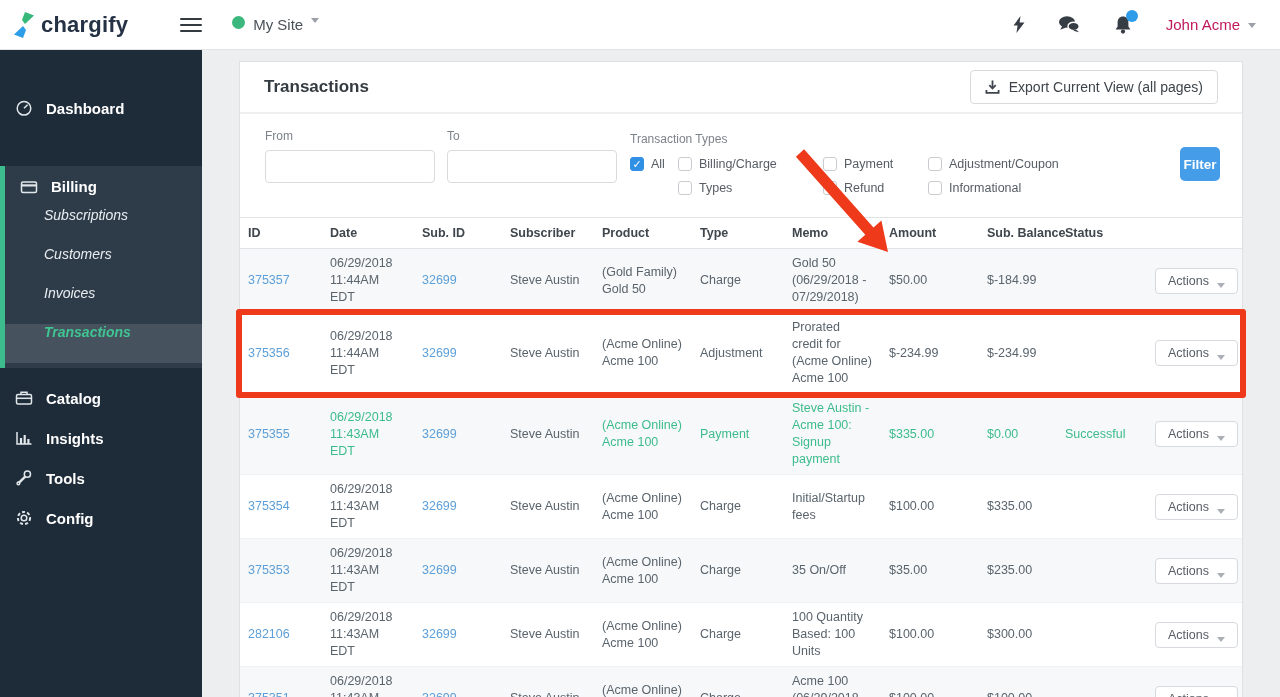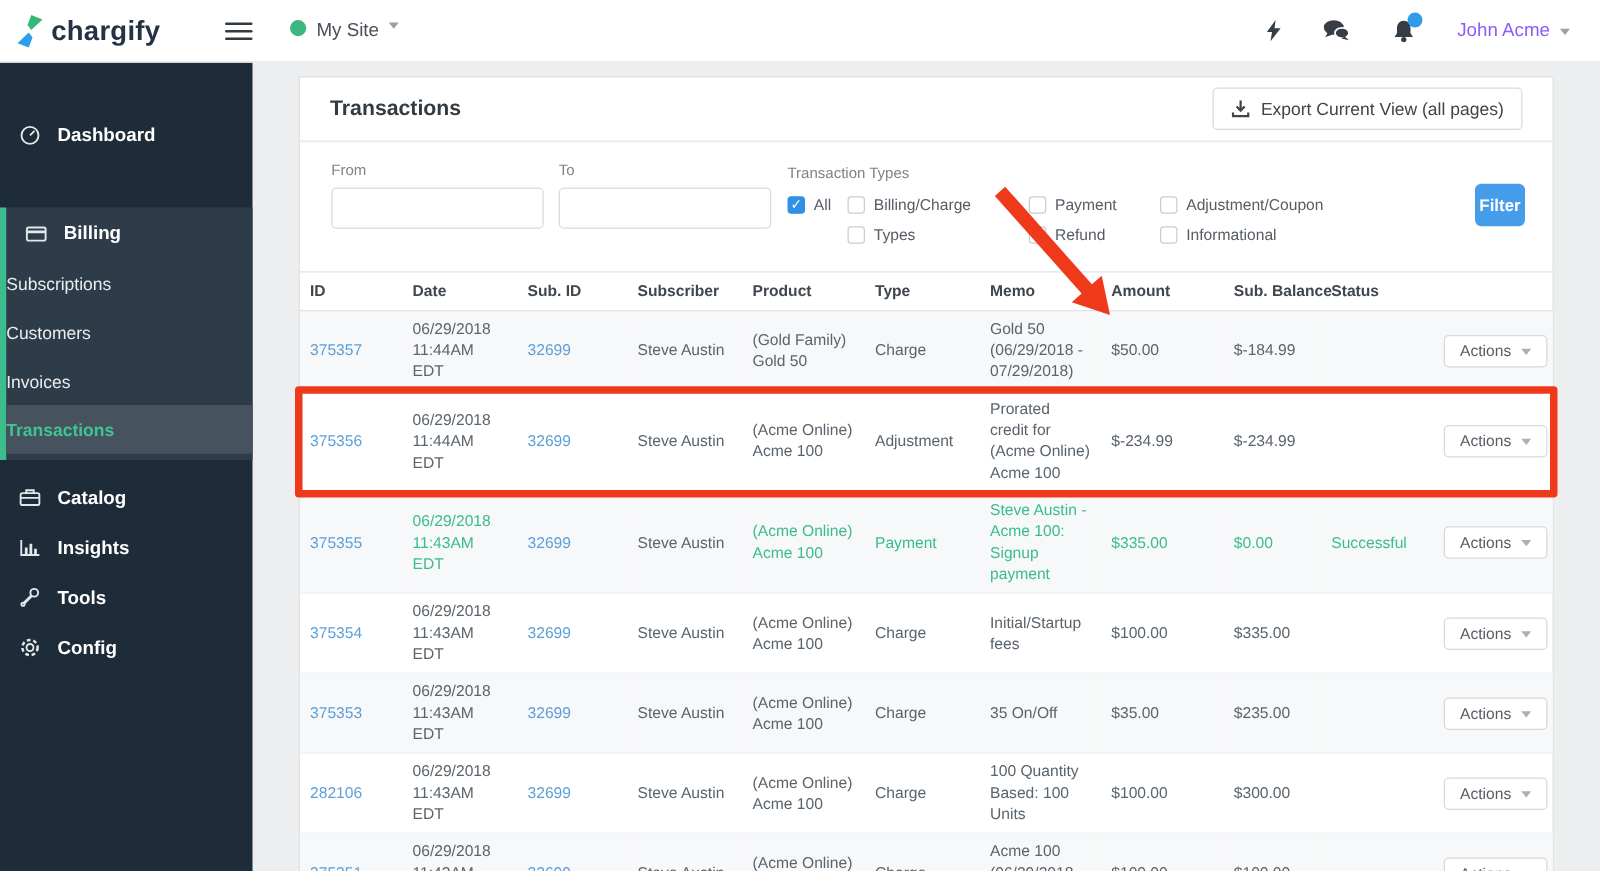--- a/index.html
+++ b/index.html
@@ -22,34 +22,34 @@
   .hamburger { margin-left: 52px; width: 22px; cursor: pointer; }
   .hamburger i { display: block; height: 2px; background: #333a40; margin: 4px 0; border-radius: 1px; }
   .site-select { display: flex; align-items: flex-start; gap: 8px; margin-left: 30px; cursor: pointer; }
   .dot { width: 13px; height: 13px; border-radius: 50%; background: #3cb87e; }
   .site-name { font-size: 15px; color: #4a5158; }
   .caret { width: 0; height: 0; border-left: 4px solid transparent; border-right: 4px solid transparent; border-top: 5px solid #9aa0a6; margin-top: 2px; }
   .top-right { margin-left: auto; display: flex; align-items: center; gap: 34px; padding-right: 24px; }
   .top-icon { position: relative; cursor: pointer; display: flex; align-items: center; }
   .badge { position: absolute; top: -5px; right: -6px; width: 12px; height: 12px; border-radius: 50%; background: #2e9ce8; }
   .user-menu { display: flex; align-items: center; gap: 8px; cursor: pointer; }
-  .user-name { font-size: 15px; color: #8b5cf6; }
+  .user-name { font-size: 15px; color: #be185d; }
 
   
   .sidebar { position: absolute; top: 50px; left: 0; width: 202px; bottom: 0; background: #1e2b38; z-index: 10; }
   .side-item {
     height: 40px; display: flex; align-items: center; gap: 13px;
     padding-left: 15px; color: #fff; font-size: 15px; font-weight: bold; cursor: pointer;
   }
   .side-item:first-child { margin-top: 38px; }
   .billing-block { background: #2e3c4a; border-left: 5px solid #3dbd8d; margin-top: 4px; padding-bottom: 5px; }
   .billing-block .side-item { height: 41px; }
   .sub-item {
-    height: 39px; display: flex; align-items: center; 
-    color: #e9edf0; font-size: 14px; font-weight: normal; cursor: pointer;
+    height: 39px; display: flex; padding-left: 39px;
+    color: #e9edf0; font-size: 14px; font-weight: normal; cursor: pointer; font-style: italic;
   }
   .sub-item.active { background: #46525e; color: #3fc492; font-weight: bold; }
   .gap-top { margin-top: 10px; }
   .sicon { flex: 0 0 auto; }
 
   
   .main { position: absolute; top: 50px; left: 202px; right: 0; bottom: 0; padding: 12px 38px 0; }
   .card { background: #fff; min-height: 100%; box-shadow: 0 0 0 1px rgba(0,0,0,0.05); }
   .card-header {
     height: 52px; display: flex; align-items: center; justify-content: space-between;
@@ -99,21 +99,21 @@
     vertical-align: middle; border-bottom: 1px solid #f0f1f2; word-wrap: break-word;
   }
   tr.shaded { background: #f7f8f9; }
   a.cell-link { color: #5d9fd8; text-decoration: none; cursor: pointer; }
   tr.success td { color: #3cbc8c; }
   tr.success td.c-subscriber { color: #5a646d; }
   td.c-actions { text-align: right; padding-right: 14px; }
   .actions-btn {
     background: #fff; border: 1px solid #d6dade; border-radius: 4px;
     padding: 5px 12px; font-family: inherit; font-size: 12.5px; color: #565d64;
-    display: inline-flex; align-items: center; gap: 8px; cursor: pointer;
+    display: inline-flex; align-items: flex-end; gap: 8px; cursor: pointer;
   }
   .actions-btn .caret { border-top-color: #aab0b6; margin-top: 1px; }
 
   
   #annotation-svg { position: absolute; top: 0; left: 0; width: 1280px; height: 697px; pointer-events: none; z-index: 30; }
   #highlight-box { position: absolute; border: 6px solid #ee3a1b; border-radius: 3px; pointer-events: none; z-index: 30; }
 </style>
 </head>
 <body>
 

